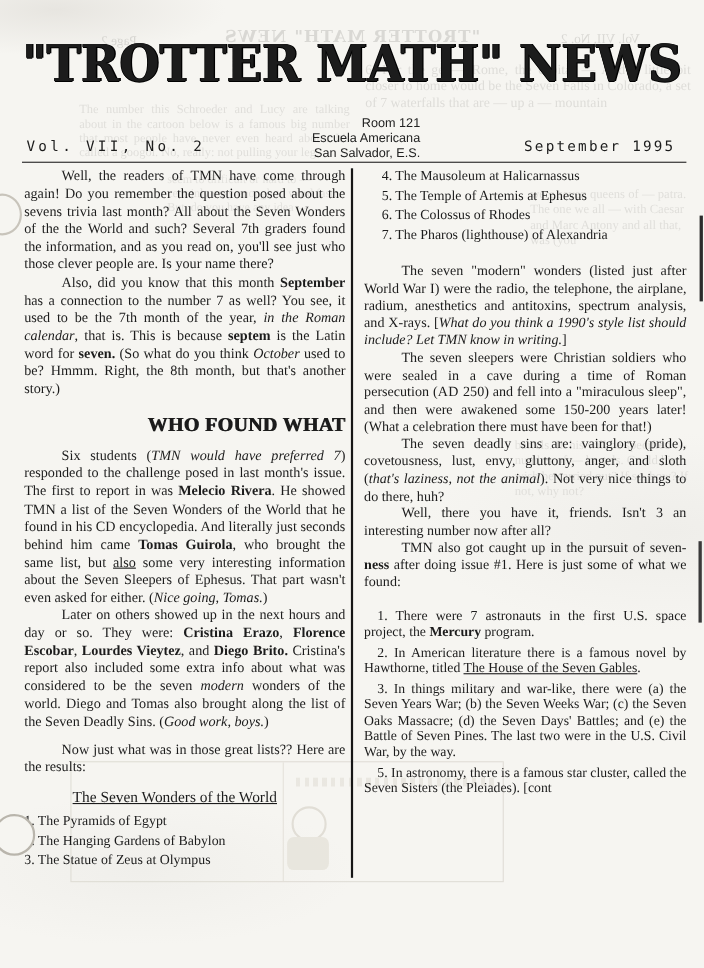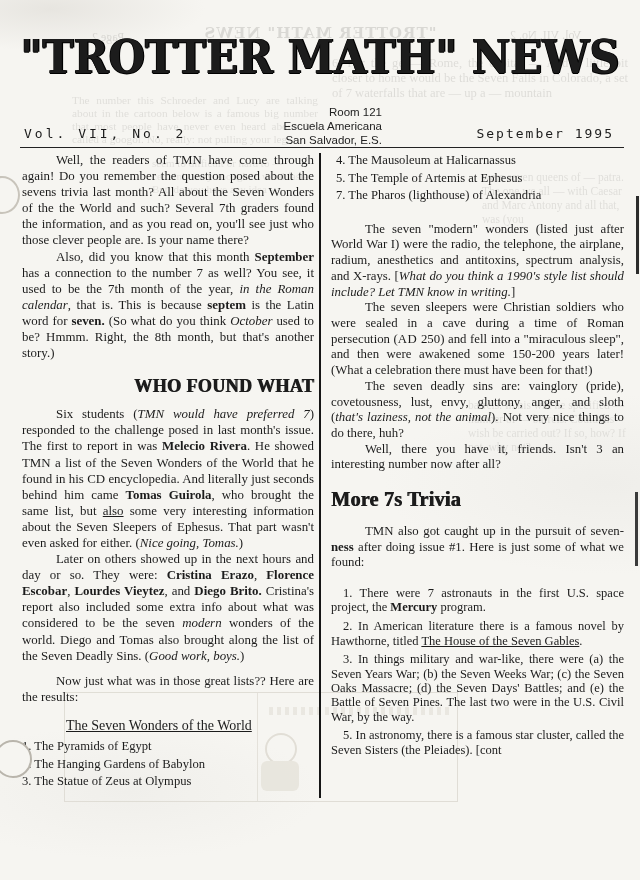--- a/index.html
+++ b/index.html
@@ -71,21 +71,21 @@
 
   .sec-head{font-size:18px;line-height:21px;margin:0 0 9px 0;font-weight:bold;
     letter-spacing:.4px;text-shadow:.8px 0 0 currentColor;}
   .mt{margin-top:15px;text-align:right;}
   .body{font-size:12.9px;line-height:16.1px;text-align:justify;margin:0;}
   .ind{text-indent:34px;}
   .col-right .body{font-size:12.8px;line-height:15.7px;}
   .results-intro{margin-top:9px;}
   .list-title{font-size:14px;text-decoration:underline;margin:13px 0 4px 44px;}
   .wlist div{font-size:12.6px;line-height:17.6px;}
-  .wlist-top{margin:2px 0 17px 5px;}
+  .wlist-top{margin:2px 0 17px 16px;}
   .trivia-head{font-size:20px;line-height:23px;margin:15px 0 13px 0;letter-spacing:.3px;}
   .trivia-item{font-size:12.5px;line-height:14.3px;text-align:justify;
     margin:4.5px 0 0 0;text-indent:12px;}
   .trivia-list{margin-top:15px;}
 
   
   .rs-b{font-weight:bold;}
   .rs-i{font-style:italic;}
   .rs-u{text-decoration:underline;}
   .rs-sc{font-variant:small-caps;letter-spacing:.5px;}
@@ -135,27 +135,27 @@
       <div>3. The Statue of Zeus at Olympus</div>
     </div>
   </section>
 
   <div class="divider"></div>
 
   <section class="col col-right">
     <div class="wlist wlist-top">
       <div>4. The Mausoleum at Halicarnassus</div>
       <div>5. The Temple of Artemis at Ephesus</div>
+      <div>6. The Colossus of Rhodes</div>
       <div>7. The Pharos (lighthouse) of Alexandria</div>
     </div>
     <p class="body ind">The seven "modern" wonders (listed just after World War I) were the radio, the telephone, the airplane, radium, anesthetics and antitoxins, spectrum analysis, and X-rays.  [<span class="rs-i">What do you think a 1990's style list should include?  Let TMN know in writing.</span>]</p>
     <p class="body ind">The seven sleepers were Christian soldiers who were sealed in a cave during a time of Roman persecution (<span class="rs-sc">AD</span> 250) and fell into a "miraculous sleep", and then were awakened some 150-200 years later!  (What a celebration there must have been for that!)</p>
     <p class="body ind">The seven deadly sins are: vainglory (pride), covetousness, lust, envy, gluttony, anger, and sloth (<span class="rs-i">that's laziness, not the animal</span>).  Not very nice things to do there, huh?</p>
     <p class="body ind">Well, there you have it, friends.  Isn't 3 an interesting number now after all?</p>
-    <h2 class="sec-head trivia-head">More 7s Trivia</h2>
     <p class="body ind">TMN also got caught up in the pursuit of seven-<span class="rs-b">ness</span> after doing issue #1.  Here is just some of what we found:</p>
     <div class="trivia-list">
       <p class="trivia-item">1.  There were 7 astronauts in the first U.S. space project, the <span class="rs-b">Mercury</span> program.</p>
       <p class="trivia-item">2.  In American literature there is a famous novel by Hawthorne, titled <span class="rs-u">The House of the Seven Gables</span>.</p>
       <p class="trivia-item">3.  In things military and war-like, there were (a) the Seven Years War; (b) the Seven Weeks War; (c) the Seven Oaks Massacre; (d) the Seven Days'  Battles; and (e) the Battle of Seven Pines.  The last two were in the U.S. Civil War, by the way.</p>
       <p class="trivia-item">5.  In astronomy, there is a famous star cluster, called the Seven Sisters (the Pleiades). [cont</p>
     </div>
   </section>
 
   <div class="hole-top"></div>

